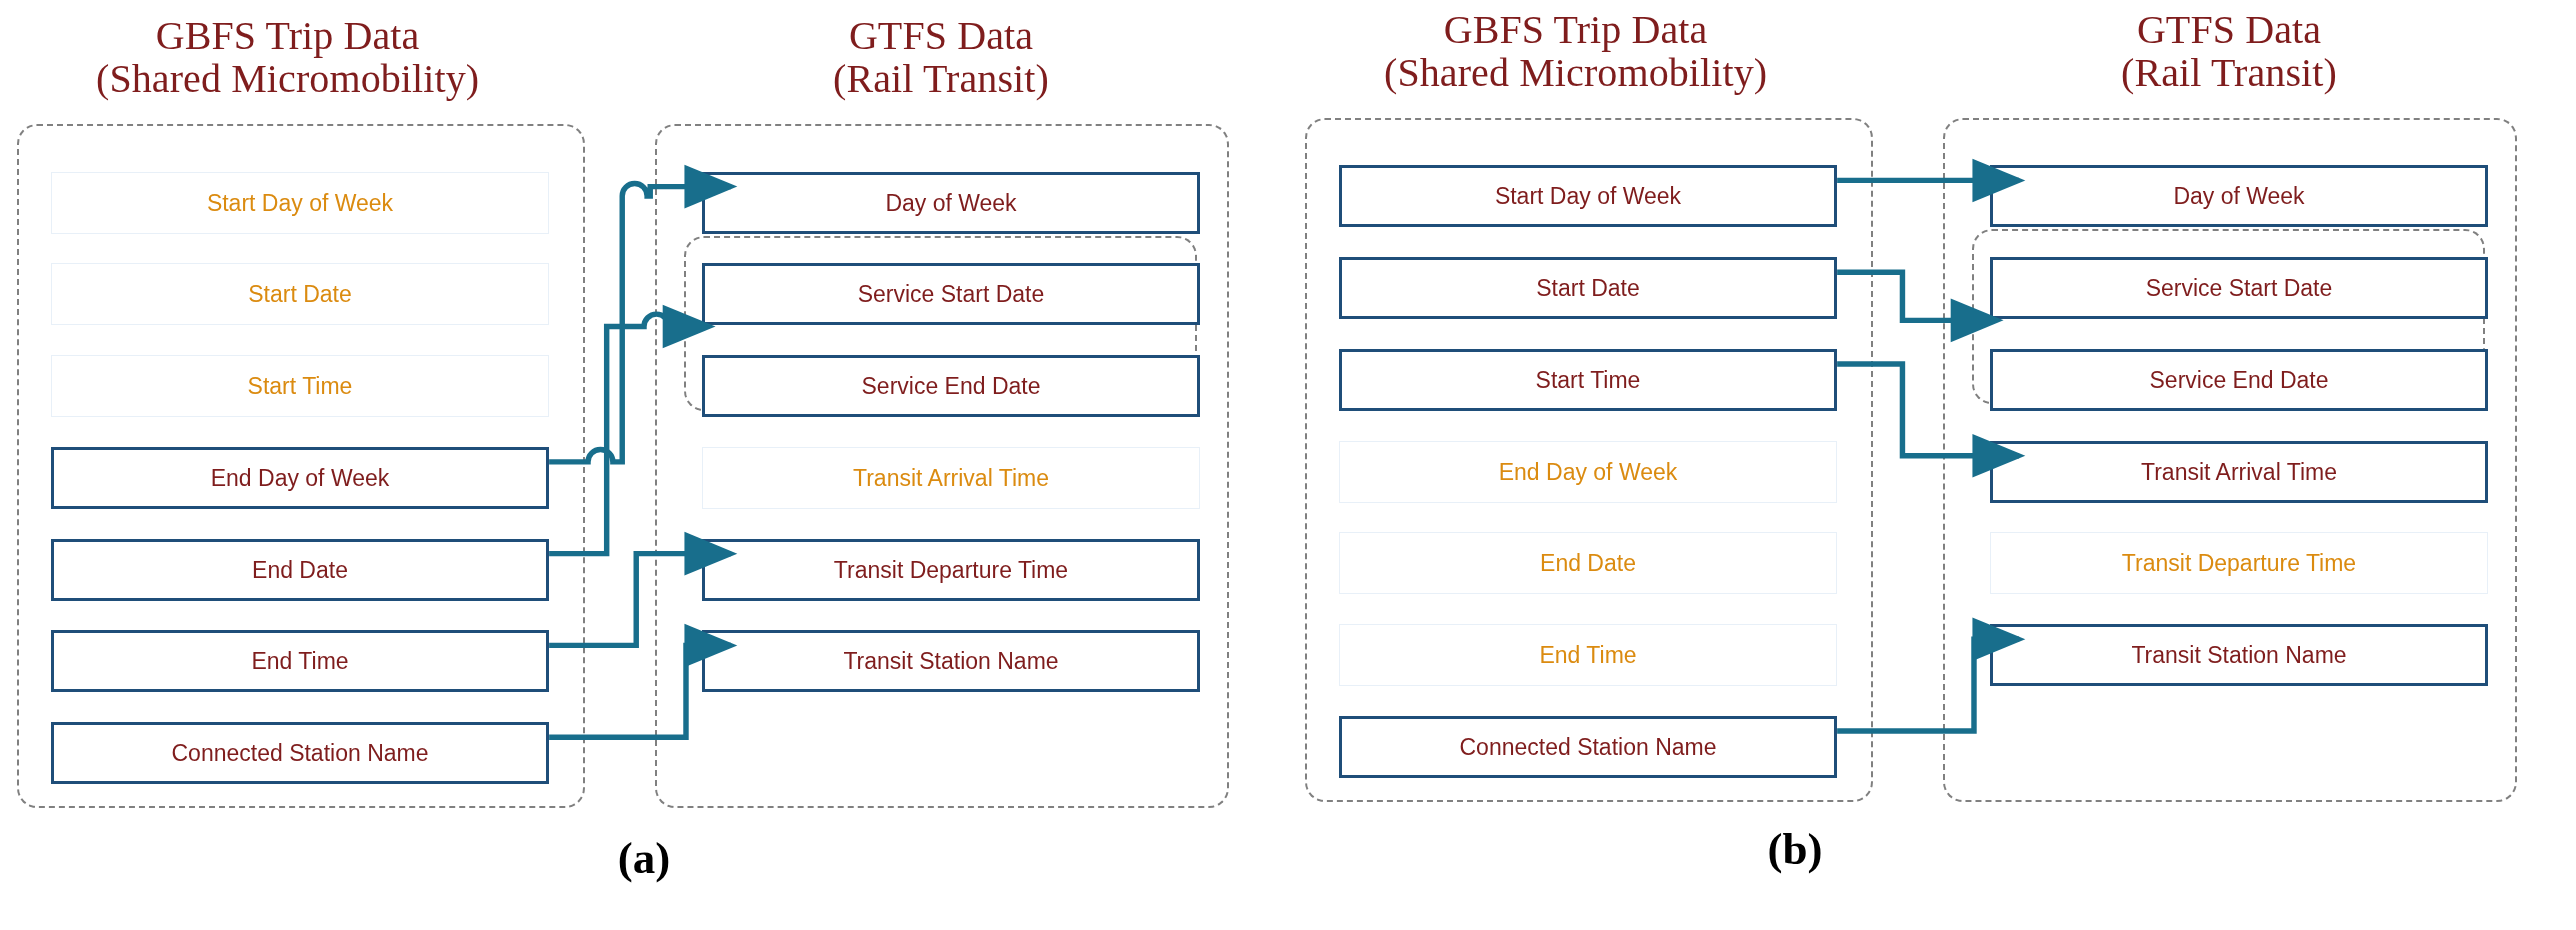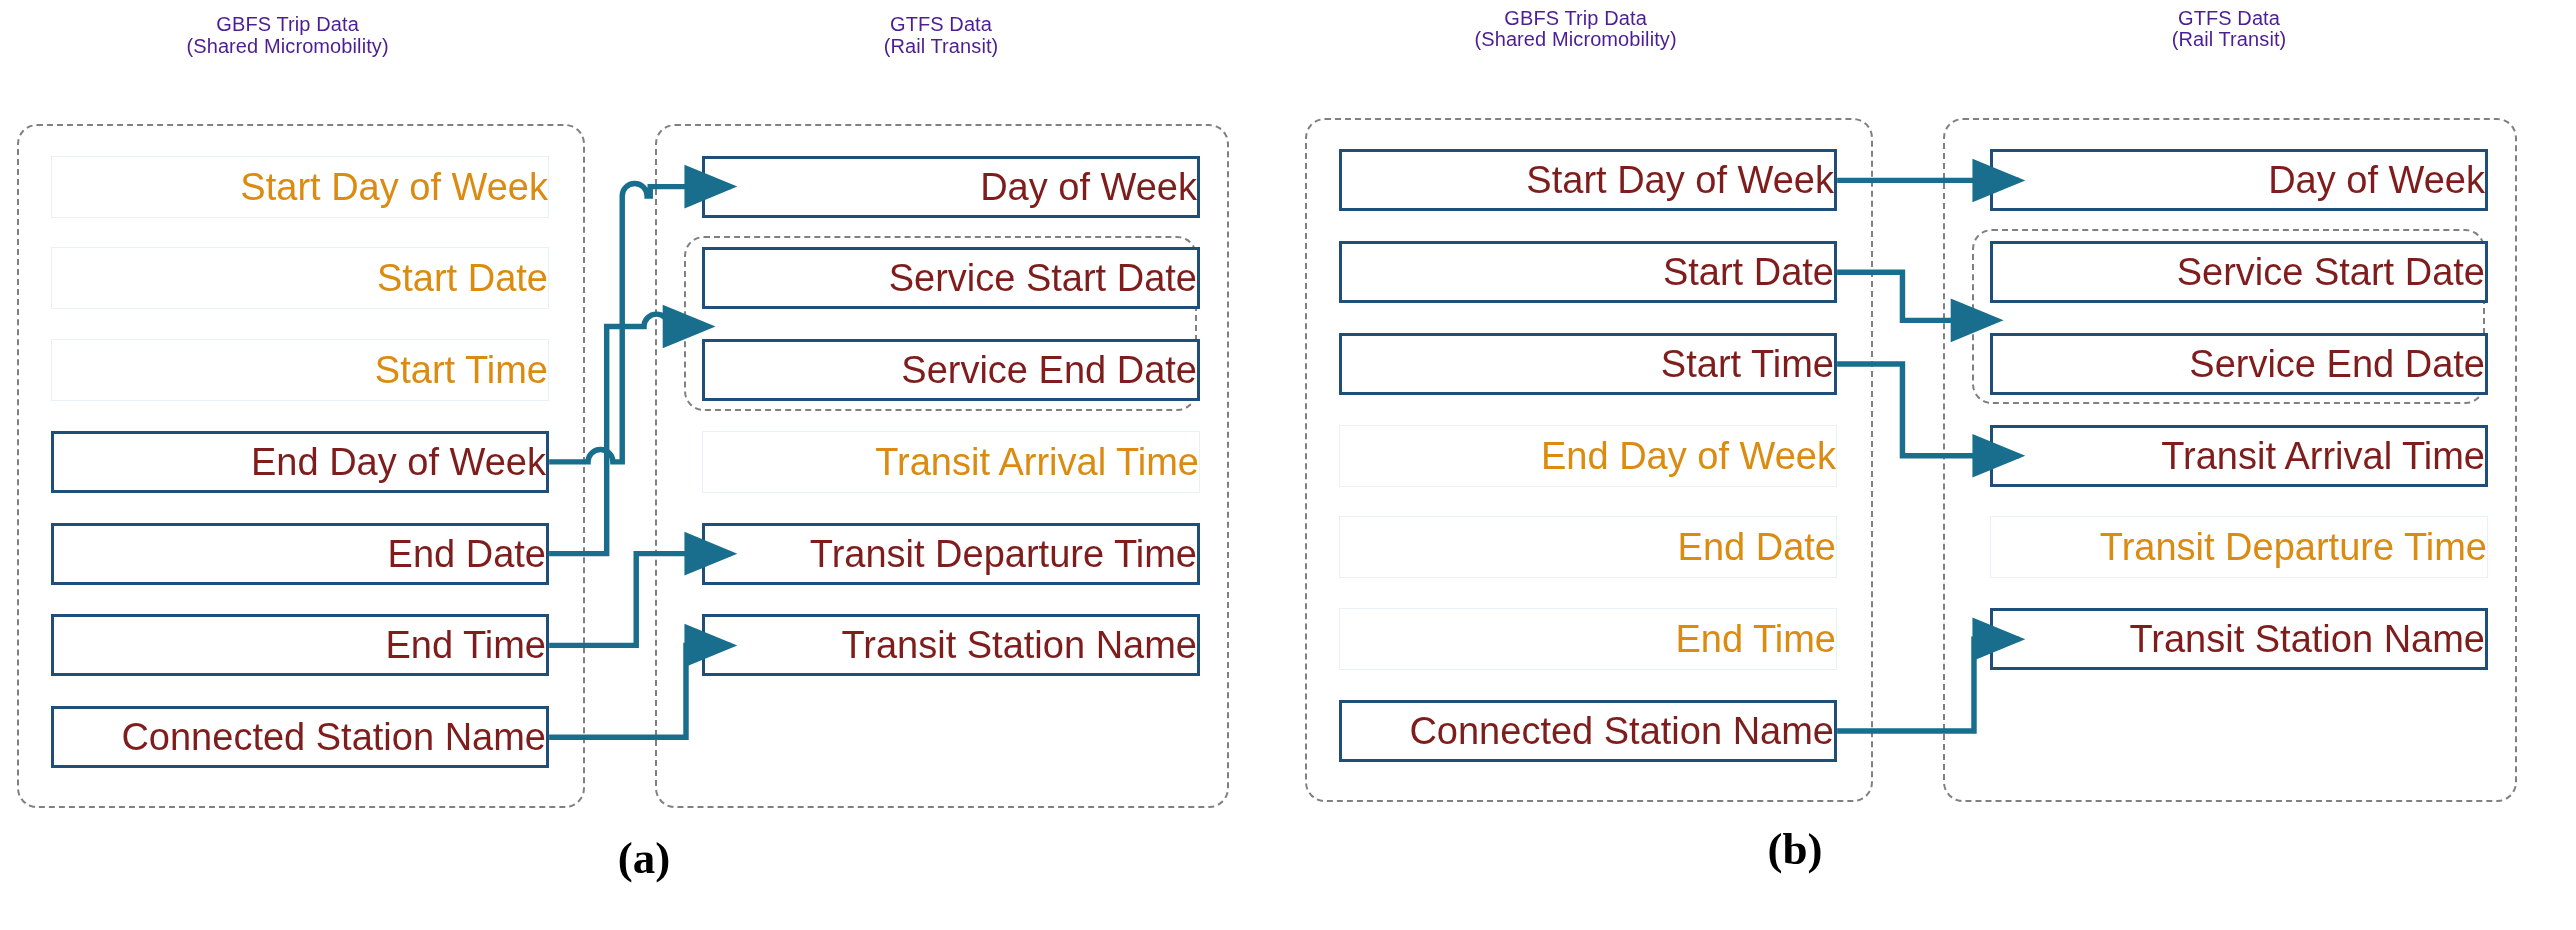--- a/index.html
+++ b/index.html
@@ -10,51 +10,53 @@
   .stage{position:absolute;left:0;top:0;width:2576px;height:930px;}
 
   
   .panel{position:absolute;top:0;width:1288px;height:930px;}
   #panel-a{left:0;}
   #panel-b{left:1288px;}
 
   .col-title{
     position:absolute;
     text-align:center;
-    color:#4c1d95;
-    font-size:20px;
+    color:#7f1d1d;
+    font-size:40px;
     line-height:1.08;
     font-weight:400;
     letter-spacing:0.1px;
     white-space:pre-line;
+    font-family:Liberation Serif, serif;
   }
 
   .group-box{
     position:absolute;
     border:2.3px dashed #808080;
     border-radius:20px;
     box-sizing:border-box;
     background:transparent;
   }
   .subgroup-box{
     position:absolute;
     border:2.3px dashed #808080;
     border-radius:20px;
     box-sizing:border-box;
     background:transparent;
   }
 
   .field{
     position:absolute;
     box-sizing:border-box;
-    display:flex;align-items:center;justify-content:flex-end;
-    font-size:38px;
+    display:flex;align-items:center;justify-content:center;
+    font-size:23px;
     line-height:1;
     background:#ffffff;
     white-space:nowrap;
+    margin-top:16px;
   }
   .field.active{
     border:3.1px solid #1F4E79;
     color:#7f1d1d;
   }
   .field.inactive{
     border:1.6px solid #E8F0F8;
     color:#DB8B10;
   }
 

